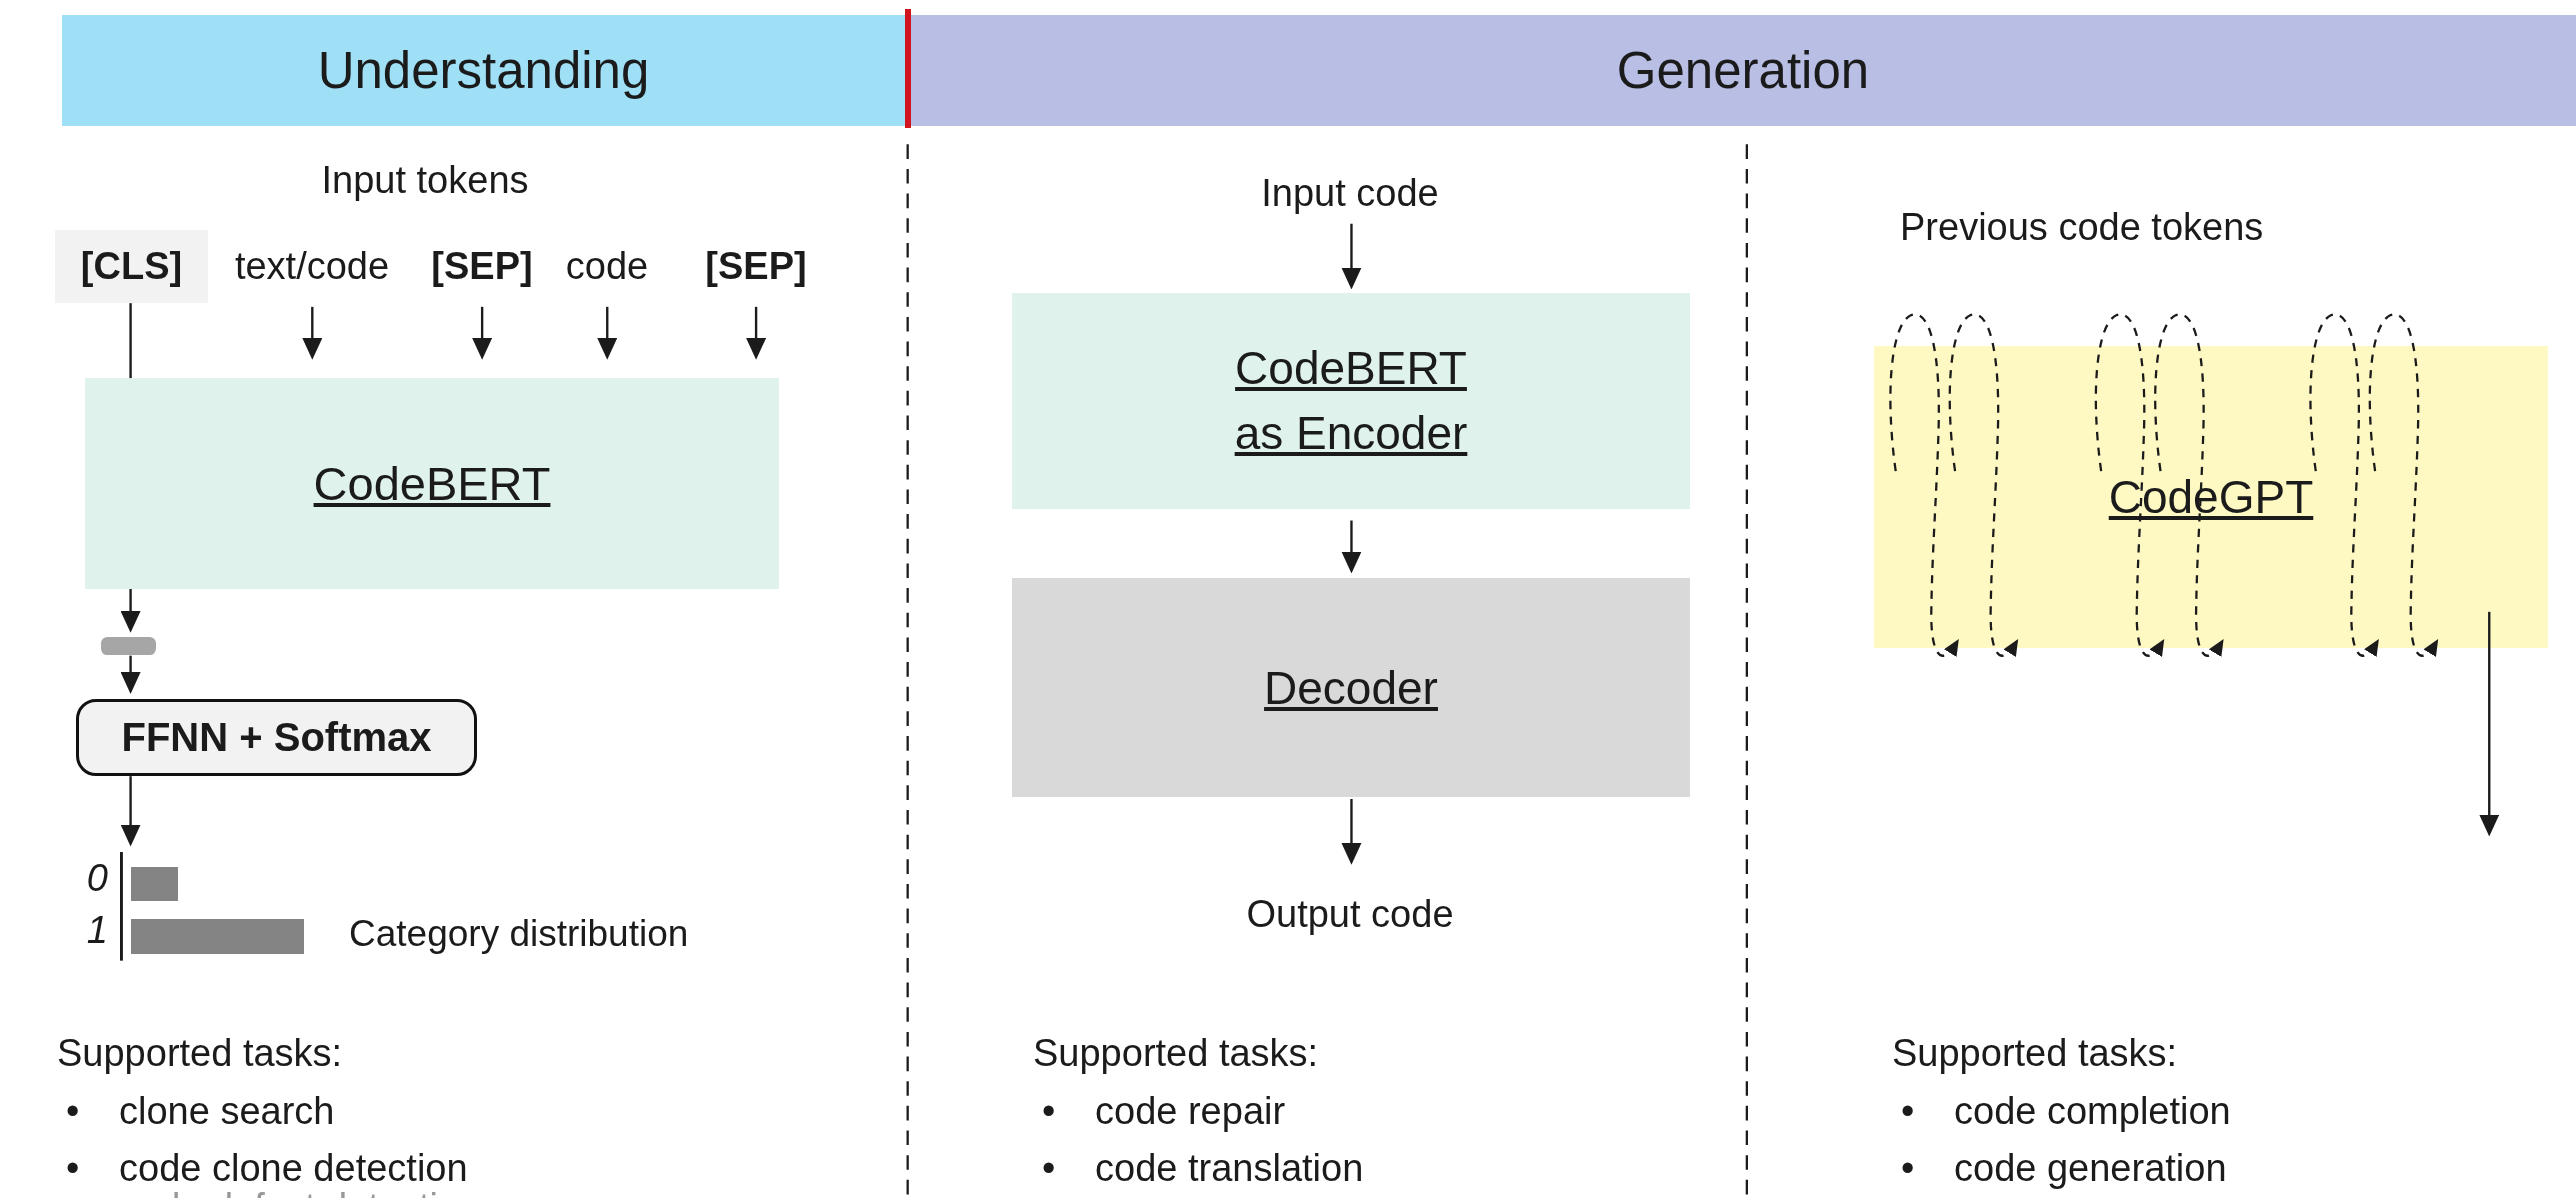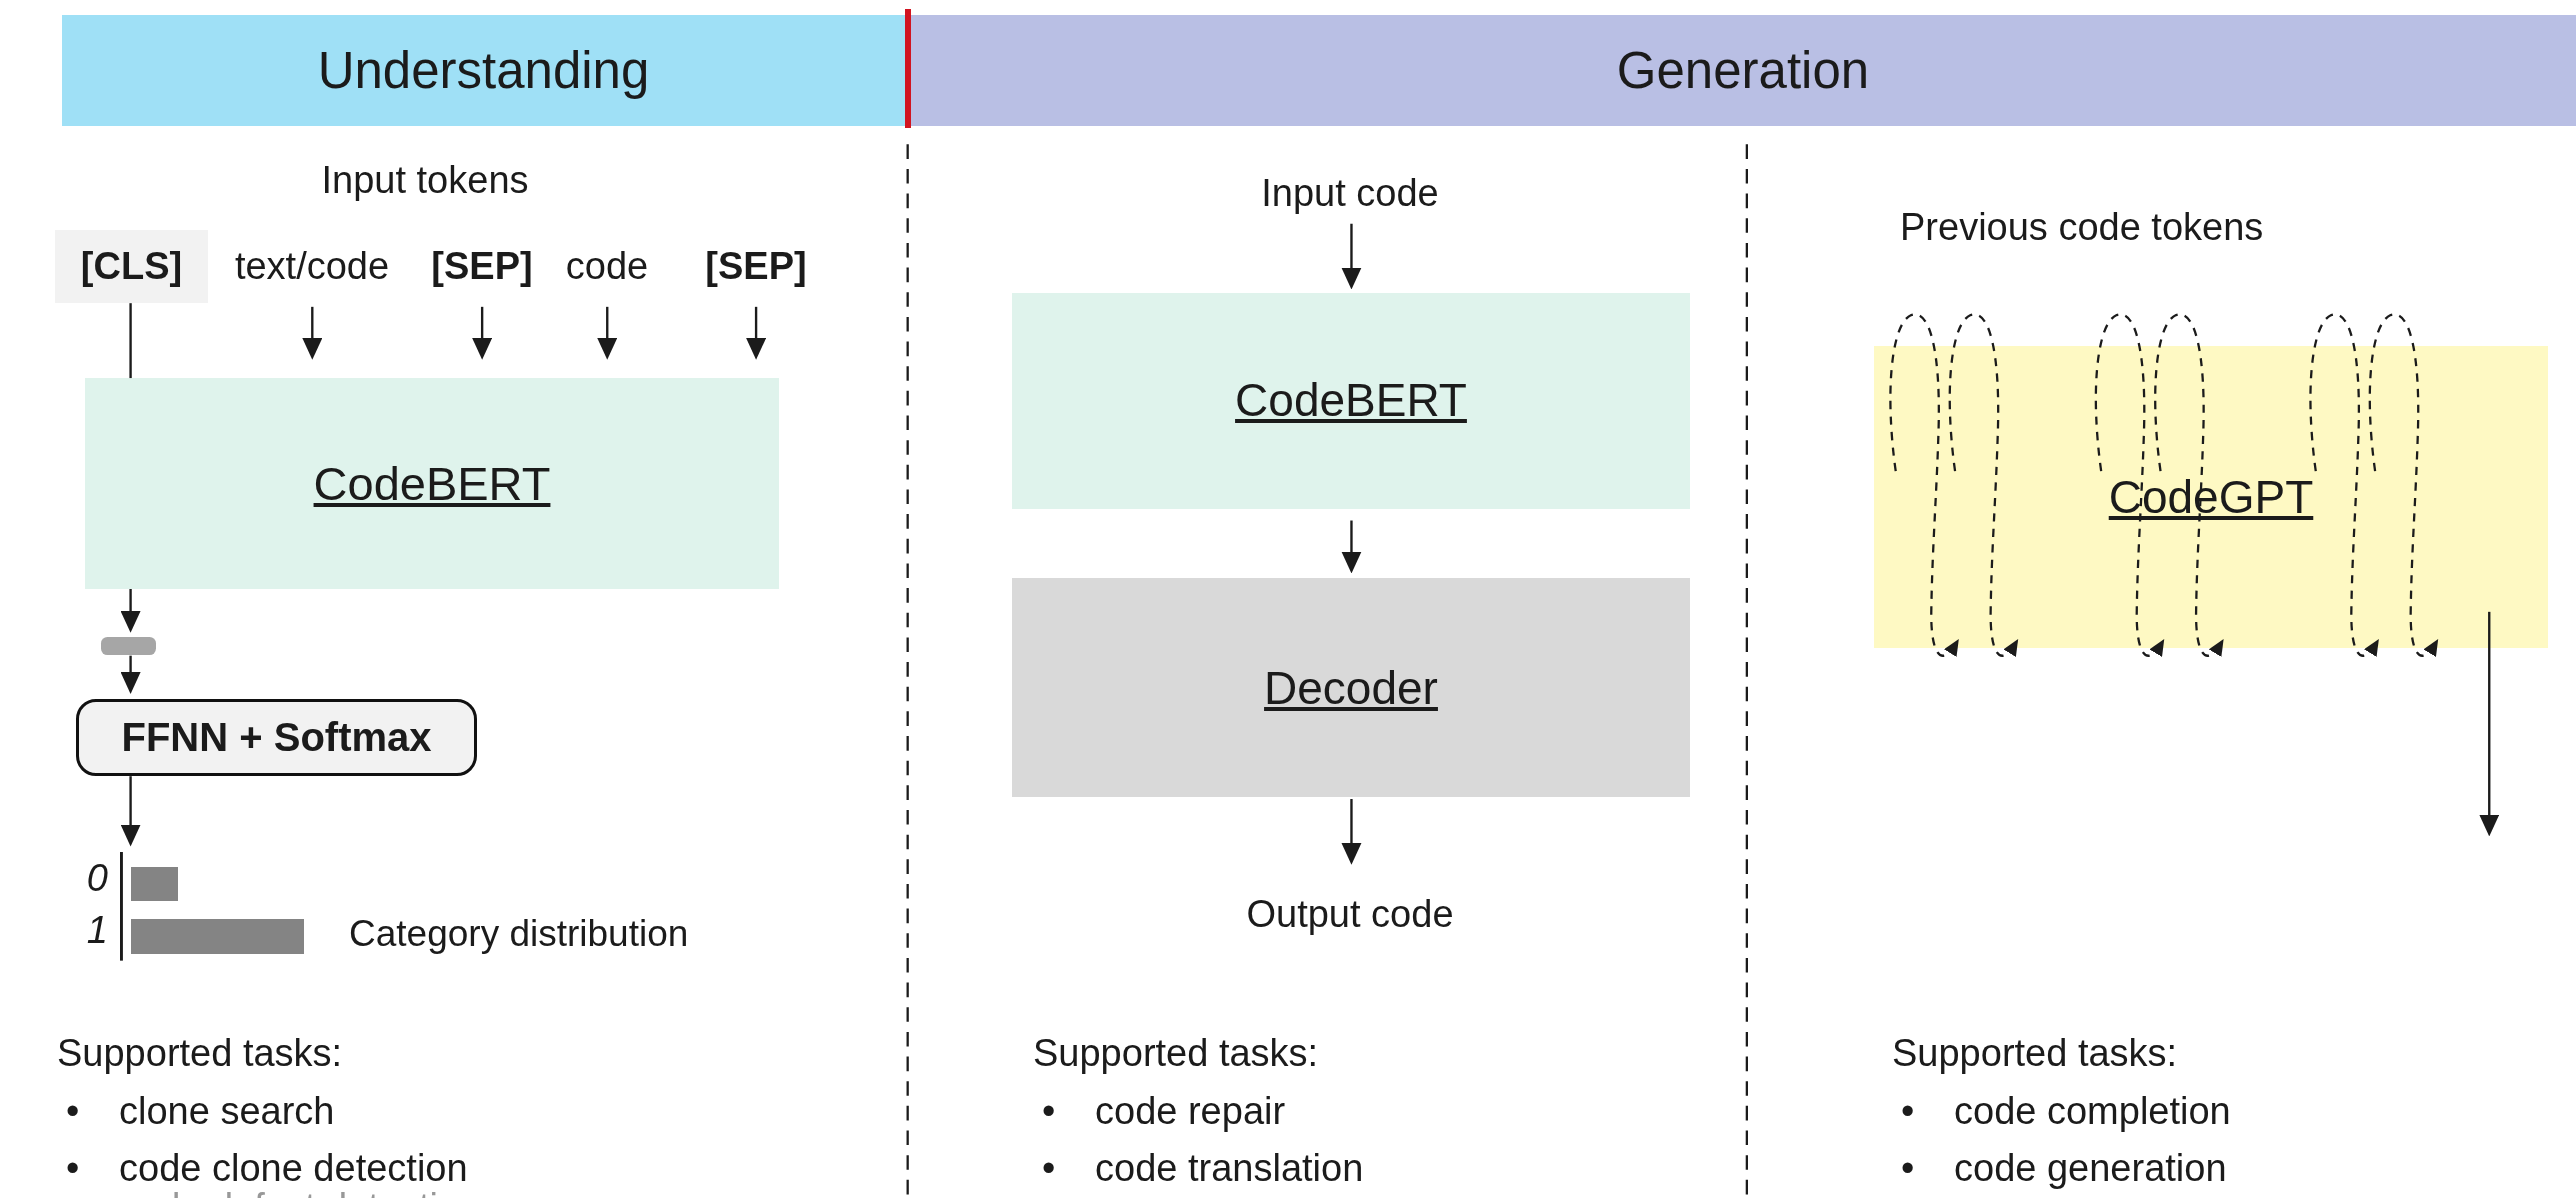--- a/index.html
+++ b/index.html
@@ -90,20 +90,21 @@
   <div class="abs cutoff" style="left:66px;top:1184px;width:657px;height:14.6px;">
     <div class="task-row" style="position:static;margin-top:1.8px;">
       <span class="dot">•</span><span>code defect detection</span>
     </div>
   </div>
 
   <div class="abs lbl ctr" style="left:1350px;top:172px;">Input code</div>
 
   <div class="abs bigbox" style="left: 1012px; top: 293px; width: 678px; height: 216px; background: rgb(223, 243, 236);">
     <div class="bline">CodeBERT</div>
+    <div class="bline">as Encoder</div>
   </div>
 
   <div class="abs bigbox" style="left: 1012px; top: 578px; width: 678px; height: 219px; background: rgb(217, 217, 217);">
     <span>Decoder</span>
   </div>
 
   <div class="abs lbl ctr" style="left:1350px;top:893px;">Output code</div>
 
   <div class="abs" style="left:1033px;top:1032px;">
     <div class="tasks-title">Supported tasks:</div>

